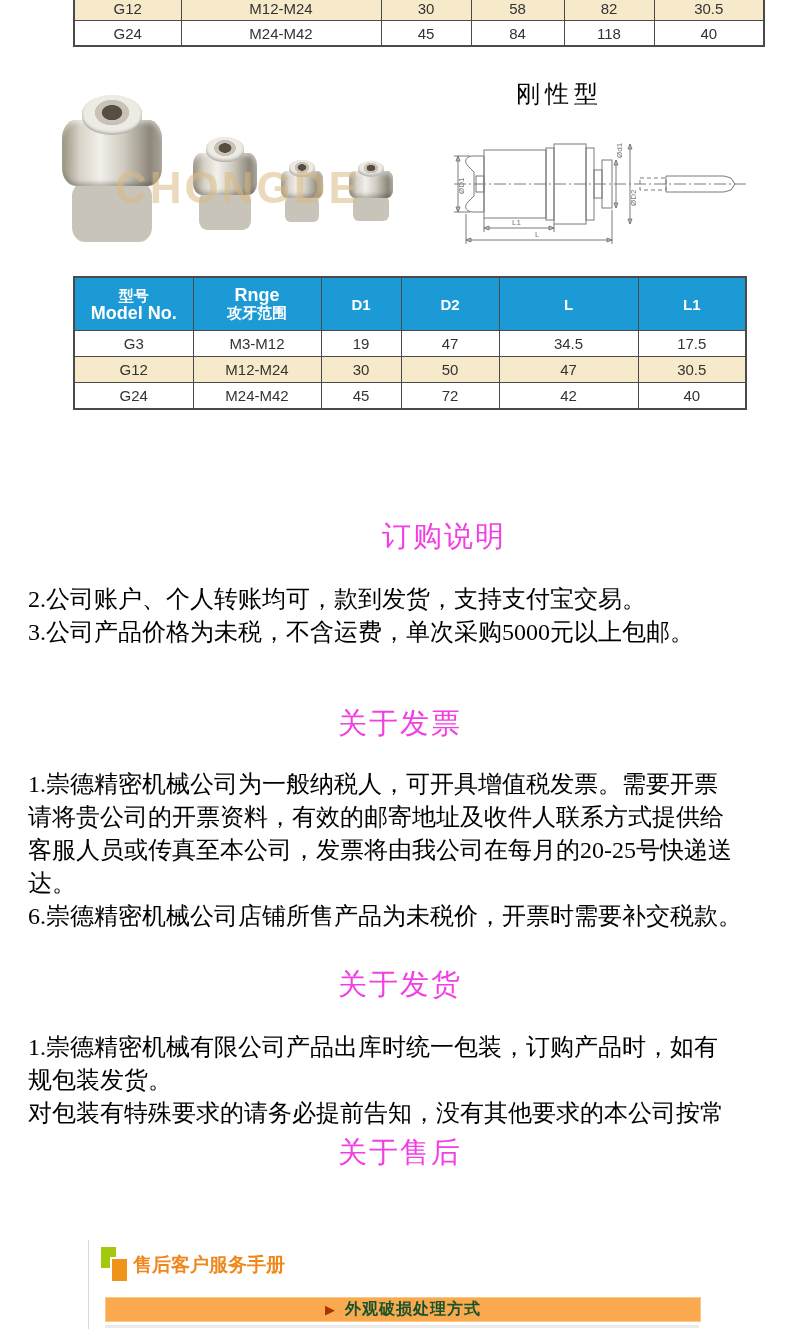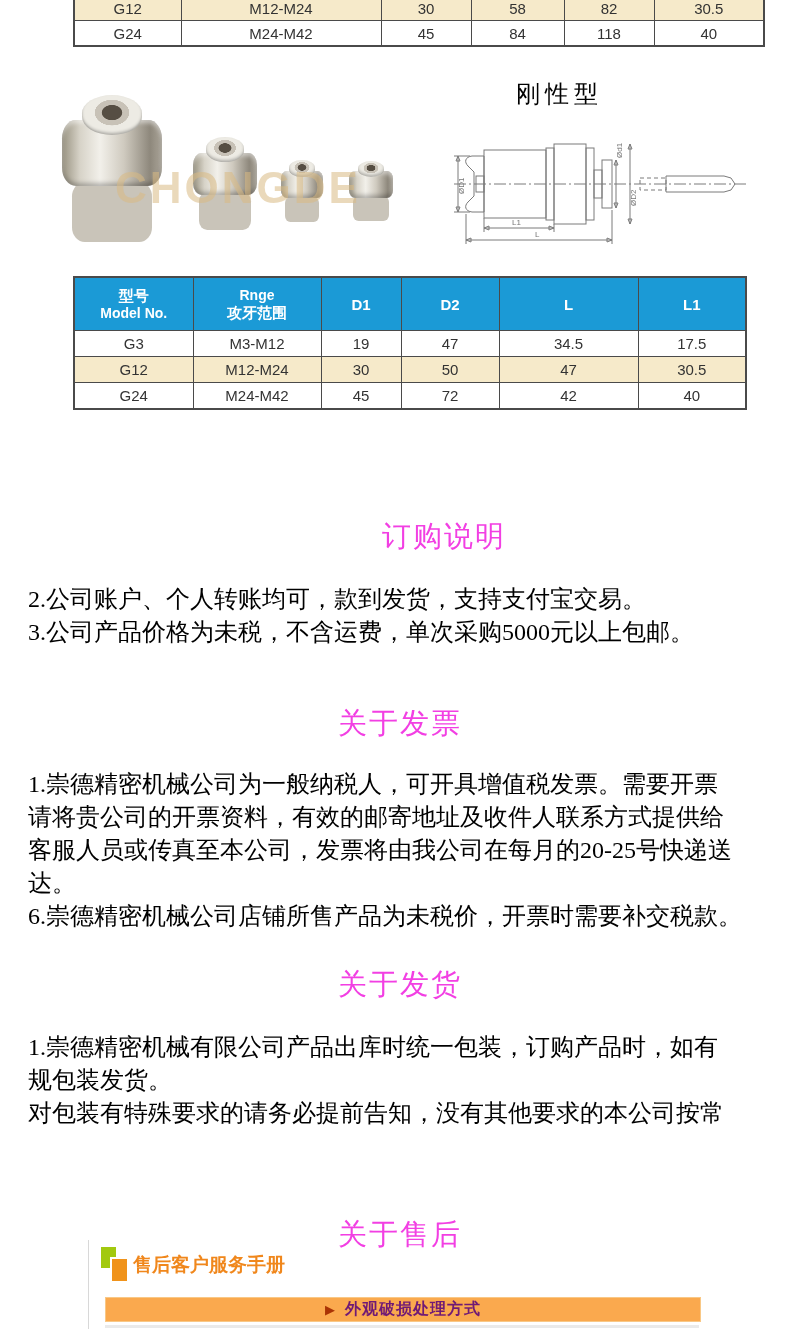--- a/index.html
+++ b/index.html
@@ -10,21 +10,21 @@
   table.spec{border-collapse:collapse;table-layout:fixed;position:absolute;
              font-family:"Liberation Sans",sans-serif;}
   table.spec td,table.spec th{border:1px solid #4a4a4a;text-align:center;vertical-align:middle;
              font-size:15px;color:#333;padding:0;overflow:hidden;white-space:nowrap;}
   table.spec{border:2px solid #4a4a4a;}
   #top-table{left:73px;top:-6px;width:692px;}
   #top-table td{height:24px;}
   #main-table{left:73px;top:276px;width:672px;}
   #main-table td{height:25px;}
   #main-table th{height:52px;background:#1B9AD6;color:#fff;font-weight:bold;}
-  #main-table th .en{font-size:14px;font-weight:bold;display:block;line-height:17px;}
+  #main-table th .en{font-size:18px;font-weight:bold;display:block;line-height:17px;}
   #main-table th .cn{display:block;line-height:18px;font-size:15px;}
   tr.shaded td{background:#F6EACA;}
 
   
   .collet{position:absolute;}
   .c-cap{position:absolute;left:20%;top:0;width:60%;height:27%;border-radius:50%/46%;
     background:radial-gradient(ellipse at 50% 44%,#564e43 0 23%,#c8c2b7 25% 40%,#edebe4 41% 68%,#a09a8f 100%);
     box-shadow:inset 0 -2px 3px rgba(0,0,0,.25);z-index:2;}
   .c-top{position:absolute;left:0;top:17%;width:100%;height:45%;border-radius:14%/28%;
     background:linear-gradient(90deg,#97917f,#d7d3c8 18%,#f2f0ea 38%,#cfcabf 62%,#8e887c 88%,#aaa498);
@@ -53,21 +53,21 @@
     font-family:"Liberation Serif",serif;font-size:24px;line-height:33px;}
 
   
   #card-left-border{position:absolute;left:88px;top:1240px;width:1px;height:89px;background:#d8d8d8;}
   #sq-green{position:absolute;left:101px;top:1247px;width:15px;height:21px;background:#A2C90F;}
   #sq-orange{position:absolute;left:110px;top:1257px;width:15px;height:22px;background:#F0931B;border:2px solid #fff;}
   #manual-title{position:absolute;left:133px;top:1252px;font-size:19px;font-weight:bold;color:#F0871C;}
   #banner{position:absolute;left:105px;top:1297px;width:594px;height:23px;background:#FAA94E;
     border:1px solid #F9C886;display:flex;align-items:center;justify-content:center;cursor:pointer;}
   #banner .arrow{color:#A93305;font-size:13px;margin-right:10px;}
-  #banner .txt{color:#701a75;font-size:16px;font-weight:bold;letter-spacing:1px;}
+  #banner .txt{color:#14532d;font-size:16px;font-weight:bold;letter-spacing:1px;}
   #next-edge{position:absolute;left:105px;top:1325px;width:594px;height:3px;background:rgba(170,170,170,.25);}
 </style>
 </head>
 <body>
 
 <div id="stage">
 
   <table class="spec" id="top-table">
     <colgroup>
         <col style="width:107px">
@@ -238,21 +238,21 @@
     <div>6.崇德精密机械公司店铺所售产品为未税价，开票时需要补交税款。</div>
   </div>
 
   <div class="sec-h" style="top:965px;">关于发货</div>
   <div class="para" style="top:1031px;">
     <div>1.崇德精密机械有限公司产品出库时统一包装，订购产品时，如有</div>
     <div>规包装发货。</div>
     <div>对包装有特殊要求的请务必提前告知，没有其他要求的本公司按常</div>
   </div>
 
-  <div class="sec-h" style="top:1215px;">关于售后</div>
+  <div class="sec-h" style="top:1133px;">关于售后</div>
 
   <div id="card-left-border"></div>
   <div id="sq-green"></div>
   <div id="sq-orange"></div>
   <div id="manual-title">售后客户服务手册</div>
   <div id="banner">
     <span class="arrow">▶</span>
     <span class="txt">外观破损处理方式</span>
   </div>
   <div id="next-edge"></div>

